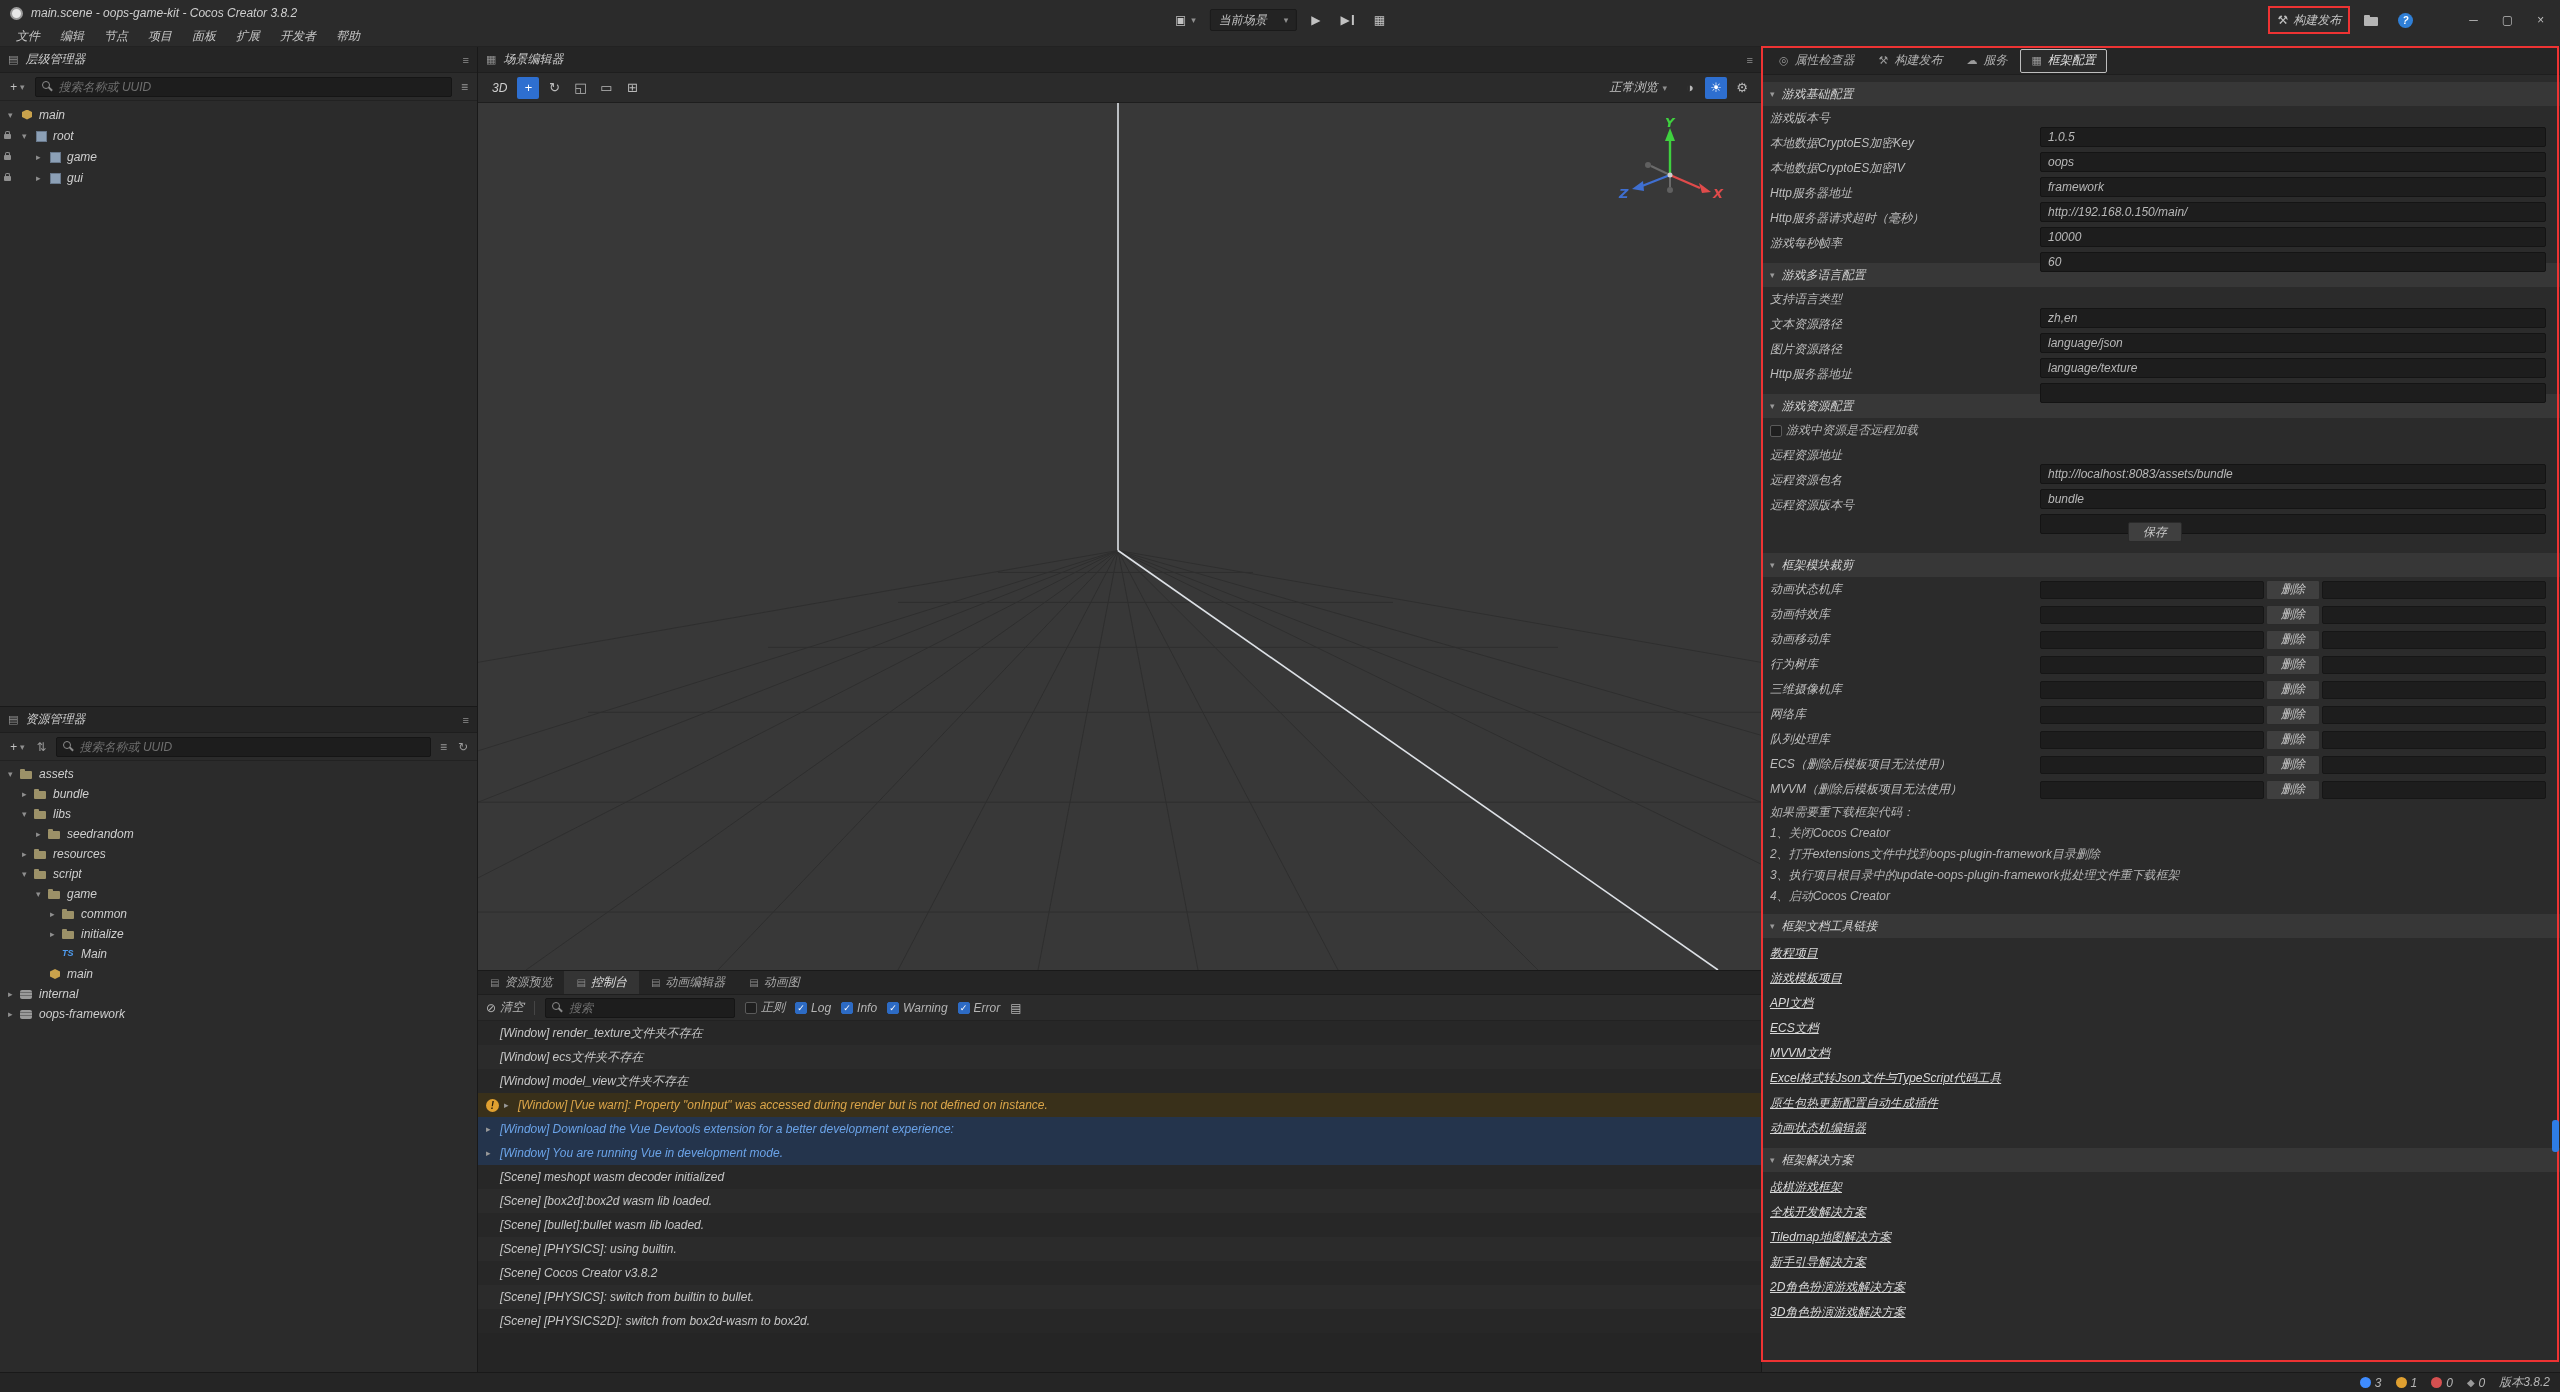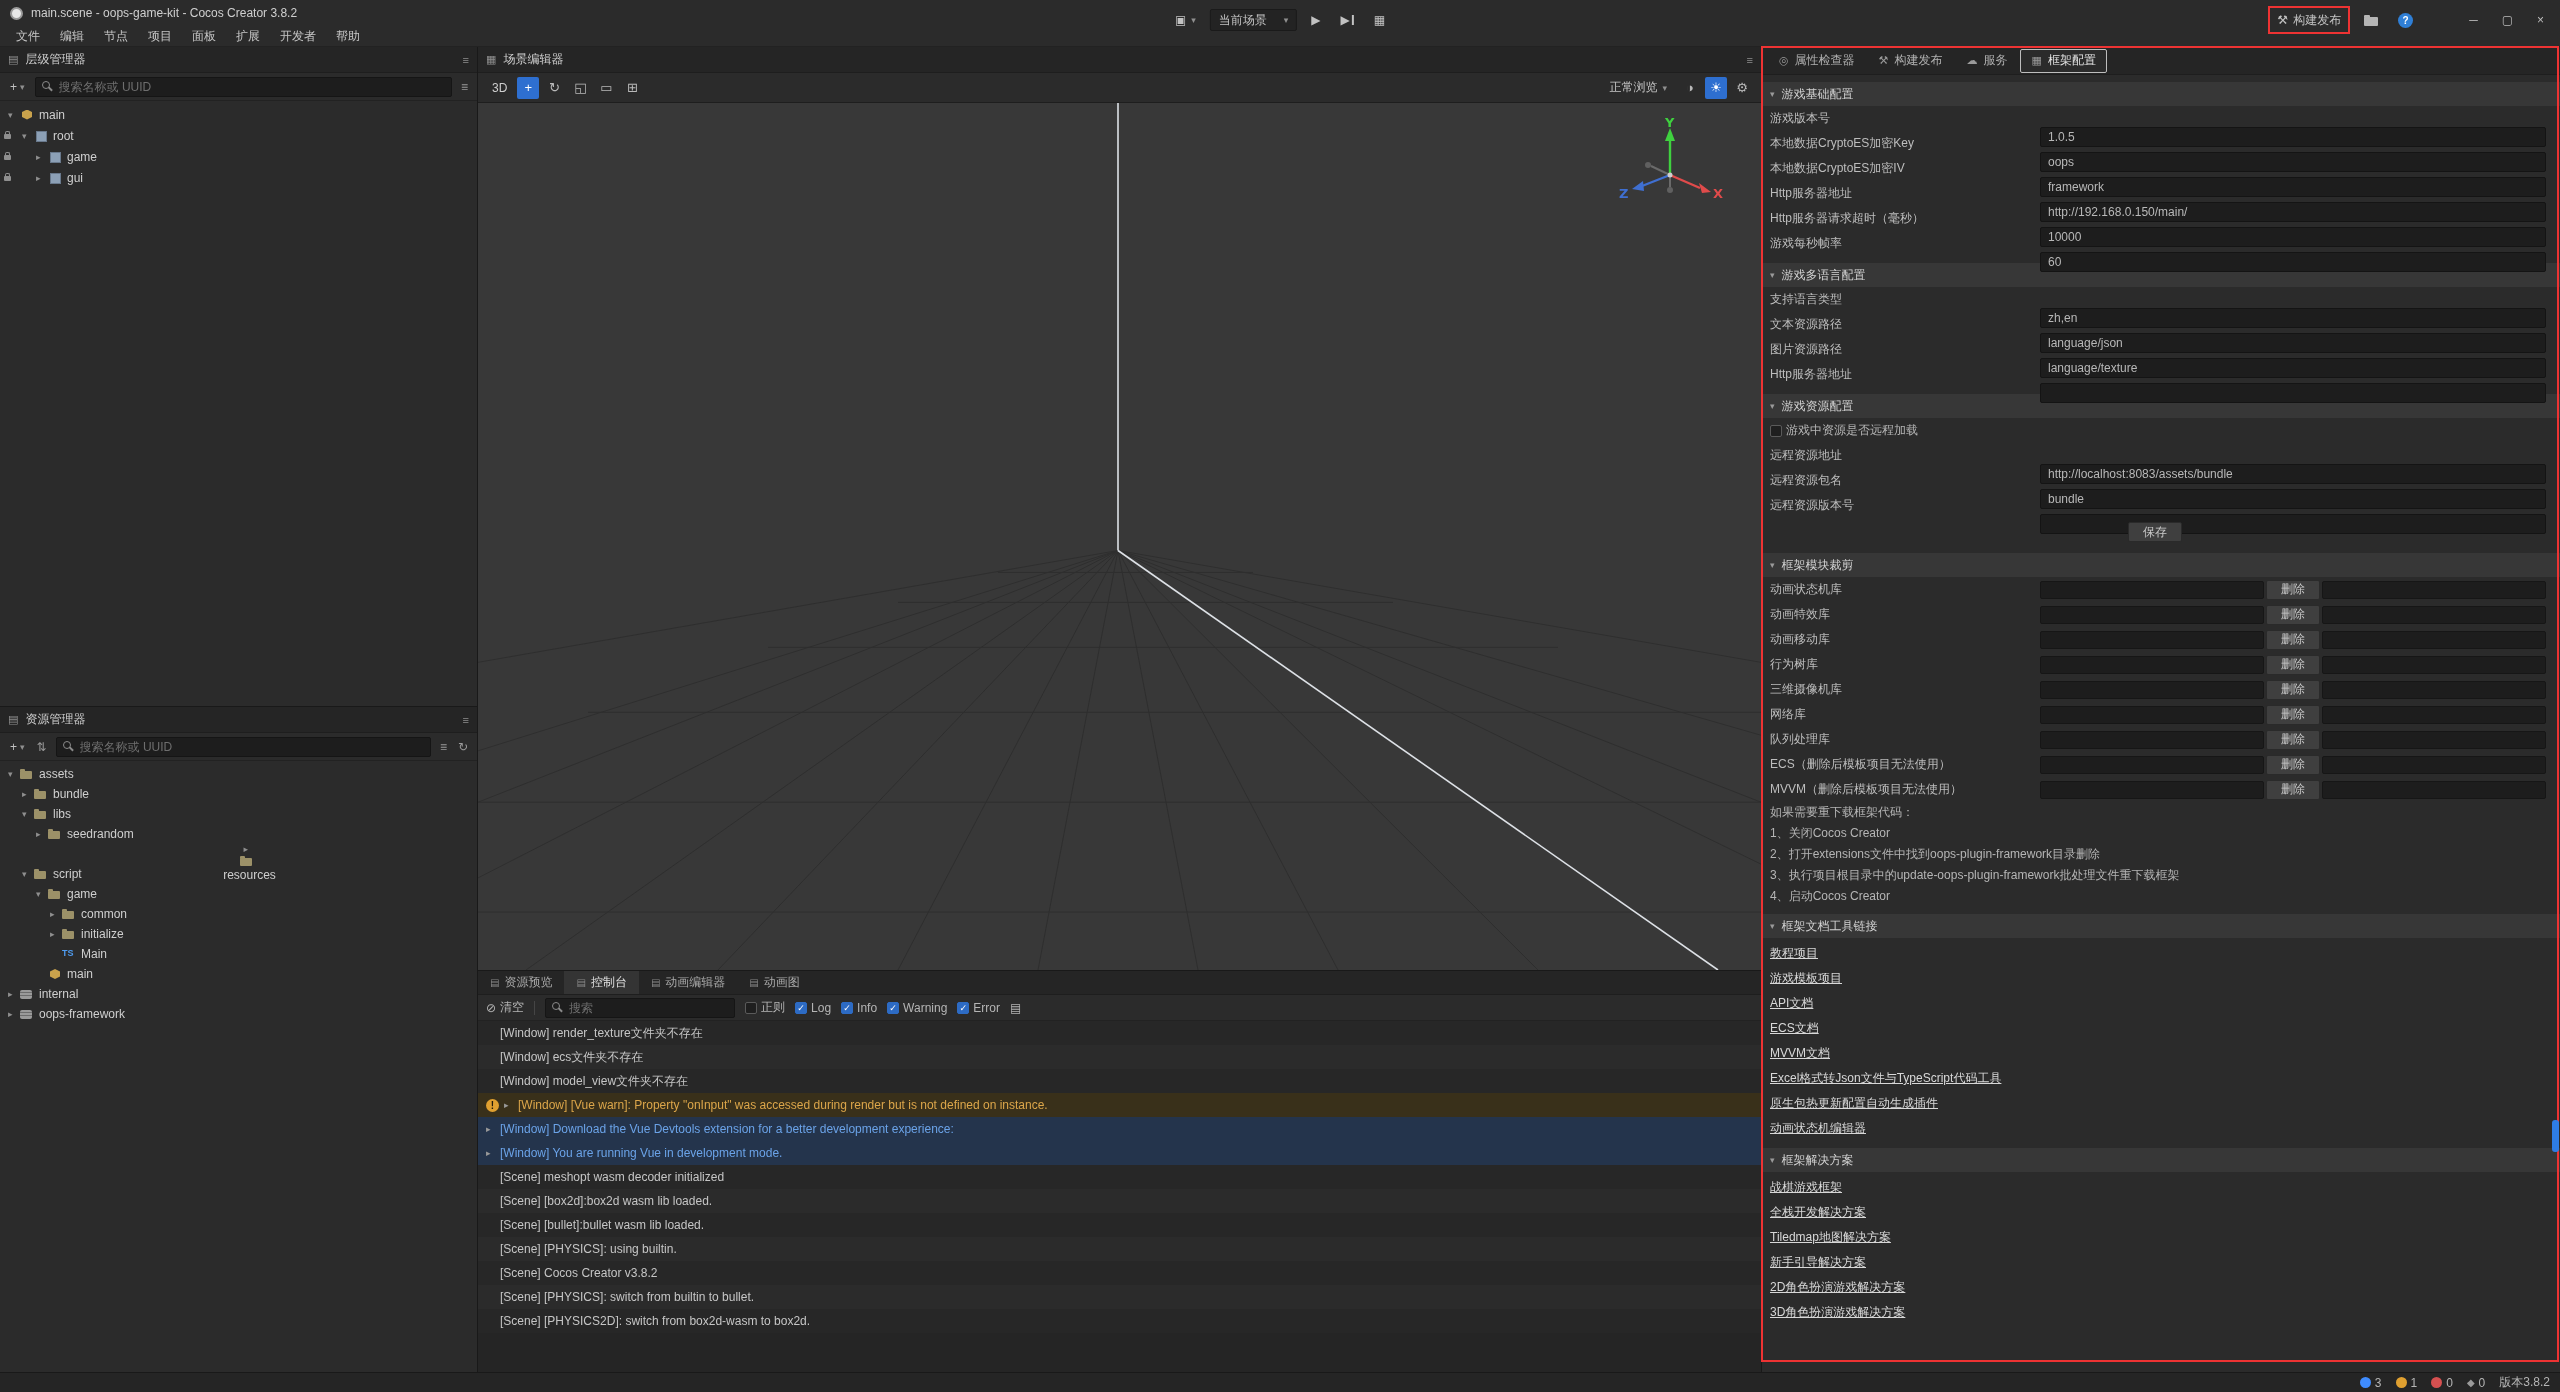--- a/index.html
+++ b/index.html
@@ -1,18 +1,18 @@
 <!DOCTYPE html>
 <html><head>
 <meta charset="utf-8">
 <style>
   * { margin:0; padding:0; box-sizing:border-box; }
   html,body { width:2560px; height:1392px; overflow:hidden; background:#1c1c1c; }
   .app { width:2560px; height:1392px; position:relative; background:#2b2b2b;
-         font-family:"Liberation Sans","DejaVu Sans",sans-serif; font-size:12px; color:#c8c8c8; overflow:hidden; }
+         font-family:"Liberation Sans","DejaVu Sans",sans-serif; font-size:12px; color:#c8c8c8; overflow:hidden;font-style:italic; }
   button { background:none; border:none; color:inherit; font:inherit; cursor:pointer; }
   input { font:inherit; }
   ::placeholder { color:#6e6e6e; }
 
   
   .titlebar { height:26px; display:flex; align-items:center; padding:0 10px; gap:8px; background:#2b2b2b; }
   .logo { width:13px; height:13px; border-radius:50%; background:#e8e8e8; border:2px solid #9a9a9a; flex:none; }
   .win-title { color:#cfcfcf; }
   .menubar { height:21px; display:flex; align-items:center; padding:0 6px; background:#2b2b2b; border-bottom:1px solid #222; }
   .menu-item { padding:0 10px; height:21px; display:flex; align-items:center; color:#c5c5c5; }
@@ -315,21 +315,21 @@
               <span class="tree-icon" data-icon="folder"></span>
               <span class="tree-label">libs</span>
             </div>
 
             <div class="tree-row" style="padding-left: 36px;">
               <span class="tw" data-arrow="closed"></span>
               <span class="tree-icon" data-icon="folder"></span>
               <span class="tree-label">seedrandom</span>
             </div>
 
-            <div class="tree-row" style="padding-left: 22px; flex-direction: column;">
+            <div class="tree-row" style="padding-left: 22px;">
               <span class="tw" data-arrow="closed"></span>
               <span class="tree-icon" data-icon="folder"></span>
               <span class="tree-label">resources</span>
             </div>
 
             <div class="tree-row" style="padding-left: 22px;">
               <span class="tw" data-arrow="open"></span>
               <span class="tree-icon" data-icon="folder"></span>
               <span class="tree-label">script</span>
             </div>

